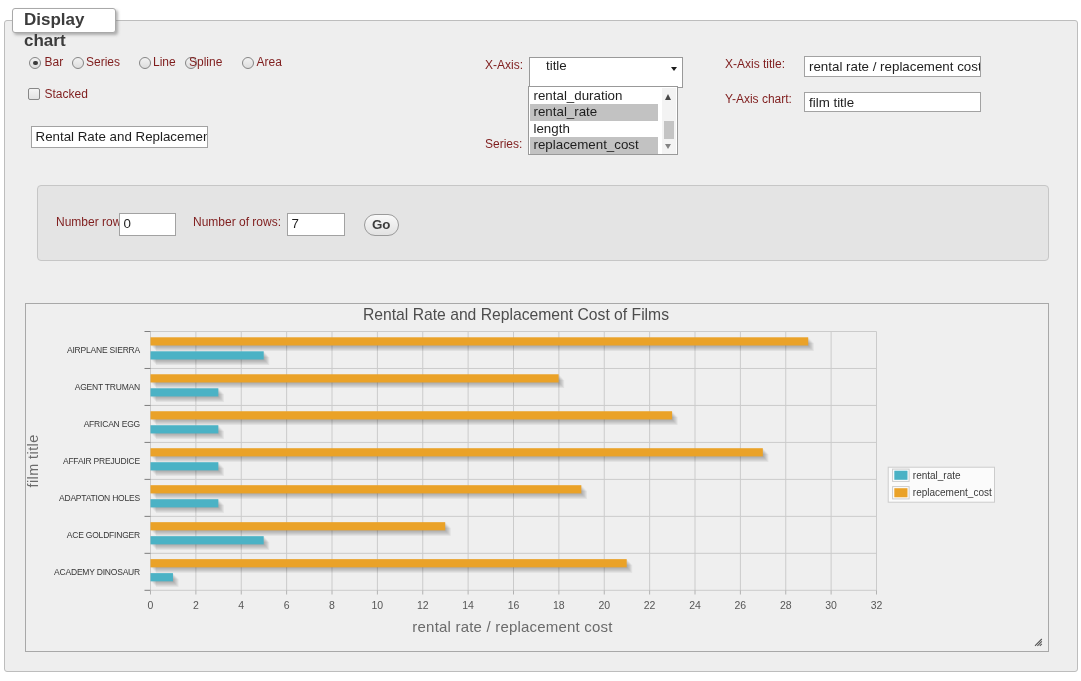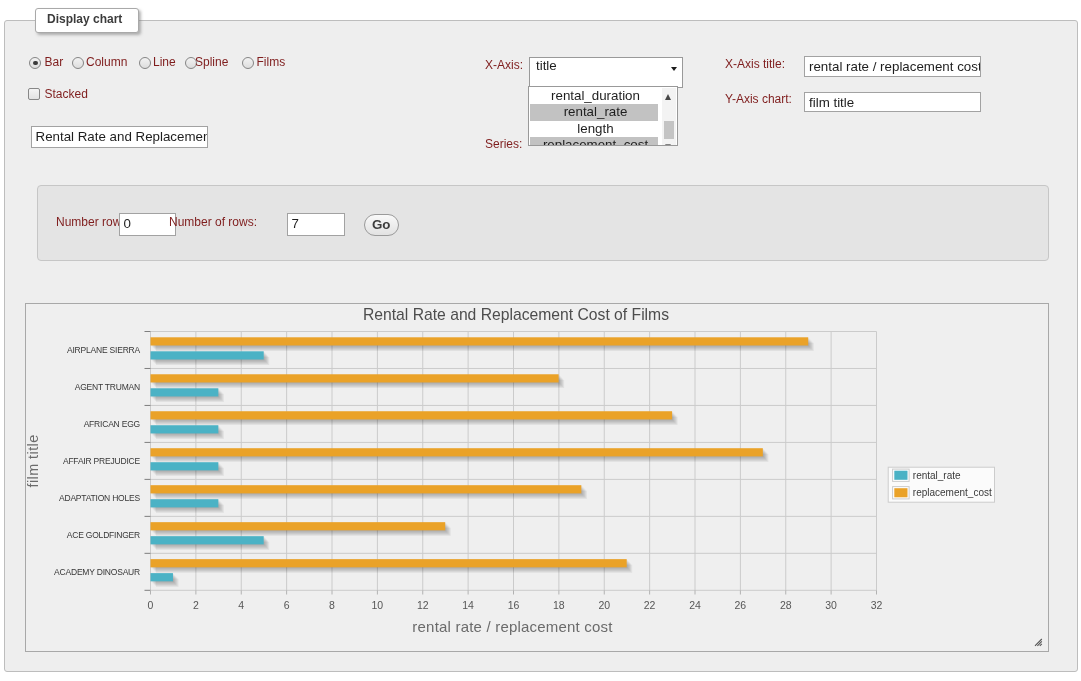--- a/index.html
+++ b/index.html
@@ -1,51 +1,51 @@
 <!DOCTYPE html>
 <html><head><meta charset="utf-8"><title>Display chart</title><style>
 * { margin:0; padding:0; box-sizing:border-box; }
 html,body { width:1081px; height:681px; background:#fff; font-family:"Liberation Sans",sans-serif; font-size:13.33px; color:#1e1e1e; position:relative; overflow:hidden; }
 .abs { position:absolute; }
 #fieldset { left:4px; top:20px; width:1073.5px; height:652px; background:#eeeeee; border:1px solid #bdbdbd; border-radius:3px; }
-#legendtab { left:35px; top:7.5px; width:103.5px; height:25.5px; background:#fff; border:1px solid #a9a9a9; border-radius:3px; box-shadow:2px 2px 3px rgba(120,120,120,.55); font-weight:bold; font-size:12px; color:#3c3c3c; line-height:21.5px; padding-left:11px; z-index:3; }
+#legendtab { left:12px; top:7.5px; width:103.5px; height:25.5px; background:#fff; border:1px solid #a9a9a9; border-radius:3px; box-shadow:2px 2px 3px rgba(120,120,120,.55); font-weight:bold; font-size:17px; color:#3c3c3c; line-height:21.5px; padding-left:11px; z-index:3; }
 .radio { width:12px; height:12px; border:1px solid #858585; border-radius:50%; background:linear-gradient(#f2f2f2,#dddddd); }
 .radio .dot { position:absolute; left:3px; top:3px; width:4.6px; height:4.6px; background:#3b3b3b; border-radius:50%; }
 .checkbox { width:11.5px; height:11.5px; border:1px solid #878787; border-radius:2px; background:linear-gradient(#f4f4f4,#e2e2e2); }
 .lbl { line-height:15px; font-size:12px; color:#7f1d1d; }
 .tinput { background:#fff; border:1px solid #a2a2a2; color:#1e1e1e; line-height:20px; padding-left:4px; white-space:nowrap; overflow:hidden; }
 #toolbar { left:36.5px; top:185px; width:1012px; height:76px; background:#e4e4e4; border:1px solid #c6c6c6; border-radius:4px; }
 #gobtn { left:364px; top:213.5px; width:34.5px; height:22.5px; border:1px solid #9a9a9a; border-radius:11.5px; background:linear-gradient(#f9f9f9,#e2e2e2); font-weight:bold; color:#3d3d3d; text-align:center; line-height:19px; }
 #chartbox { left:25px; top:303px; width:1024px; height:349px; background:#efefef; border:1px solid #a8a8a8; }
-#selbox { left:529px; top:57px; width:154px; height:31px; background:#fff; border:1px solid #999; line-height:16px; padding-left:6px; }
+#selbox { left:529px; top:57px; width:154px; height:31px; background:#fff; border:1px solid #999; line-height:16px; padding-left:16px; }
 #selarrow { left:670.5px; top:67.3px; width:0; height:0; border-left:3.1px solid transparent; border-right:3.1px solid transparent; border-top:4.6px solid #1c1c1c; }
-#listbox { left:527.5px; top:86px; width:150px; height:60px; background:#fff; border:1px solid #999; overflow:hidden;text-align:center; }
+#listbox { left:527.5px; top:86px; width:150px; height:69px; background:#fff; border:1px solid #999; overflow:hidden; }
 .opt { position:absolute; left:1px; width:128px; height:16.4px; line-height:16px; padding-left:4px; white-space:nowrap; }
 .optsel { background:#c2c2c2; }
 #sbar { position:absolute; right:1px; top:1px; width:13.5px; height:67px; background:#f3f3f3; }
 .sarrow-up { position:absolute; left:3.2px; top:6.2px; width:0; height:0; border-left:3.5px solid transparent; border-right:3.5px solid transparent; border-bottom:6px solid #474747; }
 .sarrow-dn { position:absolute; left:3.2px; bottom:5.8px; width:0; height:0; border-left:3.5px solid transparent; border-right:3.5px solid transparent; border-top:5.4px solid #838383; }
 #sthumb { position:absolute; left:1.7px; top:32.5px; width:10px; height:18.5px; background:#c4c4c4; }
 </style></head>
 <body>
 <div class="abs" id="fieldset"></div>
 <div class="abs" id="legendtab">Display chart</div>
 
 <div class="abs radio" style="left:29px;top:56.5px">
     <div class="dot"></div>
   </div>
 <div class="abs lbl" style="left:44.5px;top:55px">Bar</div>
 <div class="abs radio" style="left:71.5px;top:56.5px"></div>
-<div class="abs lbl" style="left:86px;top:55px">Column</div>
+<div class="abs lbl" style="left:86px;top:55px">Series</div>
 <div class="abs radio" style="left:138.5px;top:56.5px"></div>
 <div class="abs lbl" style="left:153px;top:55px">Line</div>
 <div class="abs radio" style="left:185px;top:56.5px"></div>
-<div class="abs lbl" style="left:195px;top:55px">Spline</div>
+<div class="abs lbl" style="left:189px;top:55px">Spline</div>
 <div class="abs radio" style="left:242px;top:56.5px"></div>
-<div class="abs lbl" style="left:256.5px;top:55px">Films</div>
+<div class="abs lbl" style="left:256.5px;top:55px">Area</div>
 
 <div class="abs checkbox" style="left:28px;top:88px"></div>
 <div class="abs lbl" style="left:44.5px;top:86.5px">Stacked</div>
 
 <div class="abs tinput" style="left:30.5px;top:126px;width:177.5px;height:22px">Rental Rate and Replacement Cost of Films</div>
 
 <div class="abs lbl" style="left:485px;top:58px">X-Axis:</div>
 <div class="abs" id="selbox">title</div>
 <div class="abs" id="selarrow"></div>
 
@@ -63,21 +63,21 @@
 </div>
 
 <div class="abs lbl" style="left:725px;top:56.5px">X-Axis title:</div>
 <div class="abs tinput" style="left:804px;top:56px;width:177px;height:21px">rental rate / replacement cost</div>
 <div class="abs lbl" style="left:725px;top:91.5px">Y-Axis chart:</div>
 <div class="abs tinput" style="left:804px;top:91.5px;width:177px;height:20.5px">film title</div>
 
 <div class="abs" id="toolbar"></div>
 <div class="abs lbl" style="left:56px;top:214.5px">Number row:</div>
 <div class="abs tinput" style="left:118.5px;top:212.5px;width:57.5px;height:23.5px">0</div>
-<div class="abs lbl" style="left:169px;top:214.5px">Number of rows:</div>
+<div class="abs lbl" style="left:193px;top:214.5px">Number of rows:</div>
 <div class="abs tinput" style="left:286.5px;top:212.5px;width:58px;height:23.5px">7</div>
 <div class="abs" id="gobtn">Go</div>
 
 <div class="abs" id="chartbox">
 <svg width="1022" height="347" viewBox="0 0 1022 347" style="position:absolute;left:0;top:0;font-family:'Liberation Sans',sans-serif">
 <defs>
         <filter id="sb" x="-15%" y="-60%" width="140%" height="260%">
           <feGaussianBlur stdDeviation="0.7"></feGaussianBlur>
         </filter>
       </defs>

